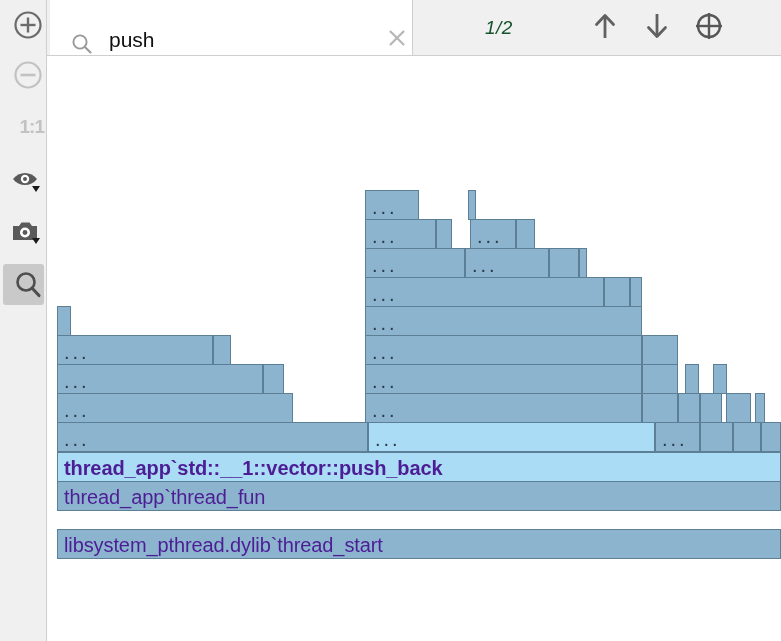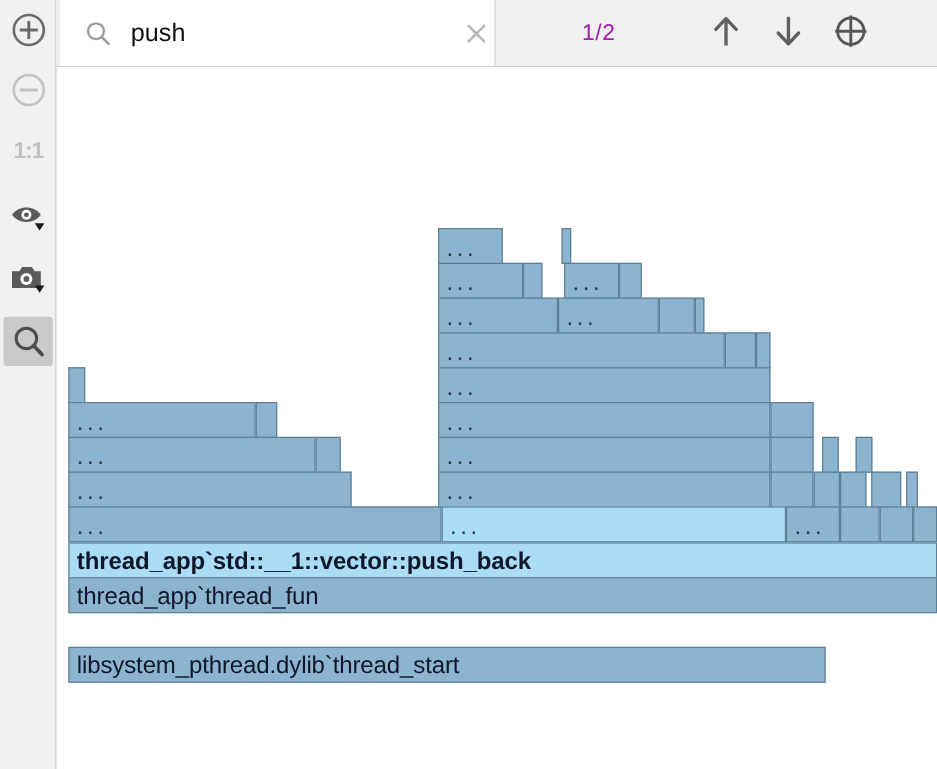--- a/index.html
+++ b/index.html
@@ -30,21 +30,21 @@
     border-right: 1px solid #cfcfcf;
     box-sizing: border-box;
   }
   .side-btn {
     position: absolute;
     left: 3px;
     width: 41px;
     height: 41px;
     display: flex;
     align-items: center;
-    justify-content: center;
+    justify-content: flex-end;
     box-sizing: border-box;
     border-radius: 3px;
   }
   .side-btn.active {
     background: #c9c9c9;
   }
   .side-btn svg { display: block; }
 
   
   #toolbar {
@@ -58,21 +58,21 @@
   }
   #search-box {
     position: absolute;
     left: 3px; top: 0;
     width: 363px;
     height: 55px;
     background: #ffffff;
     border-right: 1px solid #cfcfcf;
     box-sizing: border-box;
     display: flex;
-    align-items: center;
+    align-items: flex-end;
   }
   #search-icon-wrap {
     margin-left: 21px;
     width: 22px;
     height: 22px;
     flex: 0 0 auto;
   }
   #search-input {
     flex: 1 1 auto;
     margin-left: 16px;
@@ -96,22 +96,23 @@
     align-items: center;
     justify-content: center;
   }
   #match-counter {
     position: absolute;
     left: 438px;
     top: 0;
     height: 55px;
     line-height: 55px;
     font-size: 19px;
-    color: #a21caf;
+    color: #14532d;
     letter-spacing: .5px;
+    font-style: italic;
   }
   .nav-btn {
     position: absolute;
     top: 8px;
     width: 40px;
     height: 40px;
     display: flex;
     align-items: center;
     justify-content: center;
   }
@@ -143,21 +144,21 @@
   .frame.root {
     background: #949494;
     border-color: #949494;
   }
   .frame-label {
     position: absolute;
     left: 6px;
     bottom: 1px;
     font-size: 20px;
     line-height: 24px;
-    color: #0f172a;
+    color: #4c1d95;
     letter-spacing: -0.1px;
   }
   .frame-label.bold {
     font-weight: bold;
   }
   .frame-label.dots {
     font-size: 20px;
     letter-spacing: 3px;
     color: #2b3b46;
     bottom: 0px;
@@ -344,18 +345,18 @@
       </div>
       <div class="frame" style="left: 652px; top: 366px; width: 33px; height: 30px;"></div>
       <div class="frame" style="left: 685px; top: 366px; width: 28px; height: 30px;"></div>
       <div class="frame" style="left: 713px; top: 366px; width: 20px; height: 30px;"></div>
       <div class="frame hl" style="left: 9px; top: 396px; width: 724px; height: 30px;">
         <span class="frame-label bold">thread_app`std::__1::vector::push_back</span>
       </div>
       <div class="frame" style="left: 9px; top: 425px; width: 724px; height: 30px;">
         <span class="frame-label">thread_app`thread_fun</span>
       </div>
-      <div class="frame" style="left: 9px; top: 483px; width: 631px; height: 30px;">
+      <div class="frame" style="left: 9px; top: 473px; width: 724px; height: 30px;">
         <span class="frame-label">libsystem_pthread.dylib`thread_start</span>
       </div>
     </div>
 
 </div>
 
 </body></html>

